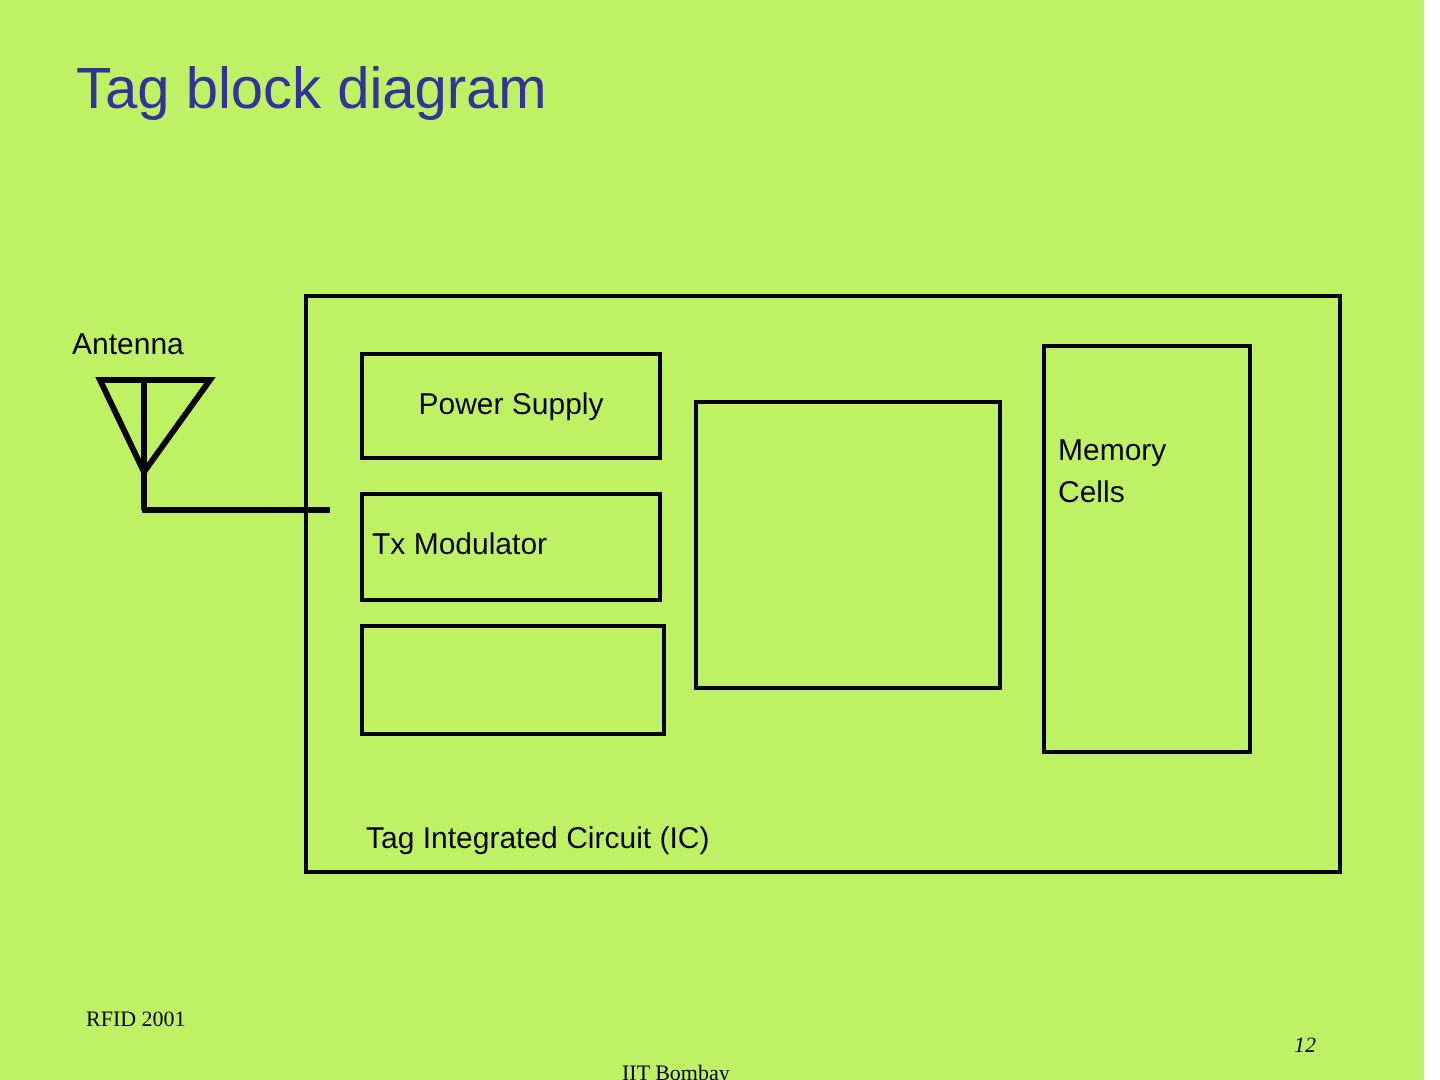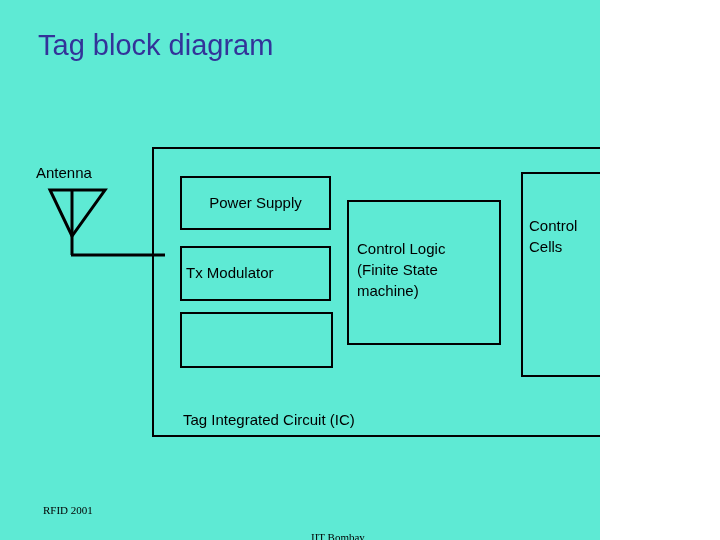--- a/index.html
+++ b/index.html
@@ -2,23 +2,23 @@
 <html><head>
 <meta charset="utf-8">
 <style>
   html, body {
     margin: 0;
     padding: 0;
     background: #ffffff;
   }
   #slide {
     position: relative;
-    width: 600px;
+    width: 712px;
     height: 540px;
-    background: #5eead4;
+    background: #bef264;
     overflow: hidden;
     font-family: "Liberation Sans", sans-serif;
   }
 
   
   .slide-title {
     position: absolute;
     left: 38px;
     top: 28px;
     font-size: 29px;
@@ -123,26 +123,23 @@
 
   <div class="box" id="box-power"></div>
   <div class="box-label" id="lbl-power">Power Supply</div>
 
   <div class="box" id="box-tx"></div>
   <div class="box-label" id="lbl-tx">Tx Modulator</div>
 
   <div class="box" id="box-rx"></div>
 
   <div class="box" id="box-control"></div>
-  <div class="box-label" id="lbl-control">Control Logic
-(Finite State
-machine)</div>
 
   <div class="box" id="box-memory"></div>
-  <div class="box-label" id="lbl-memory">Control
+  <div class="box-label" id="lbl-memory">Memory
 Cells</div>
 
   <div class="dtext" id="lbl-ic">Tag Integrated Circuit (IC)</div>
 
   <div class="footer-text" id="foot-left">RFID 2001</div>
   <div class="footer-text" id="foot-center">IIT Bombay</div>
   <div class="footer-text" id="foot-right">12</div>
 
 </div>
 

